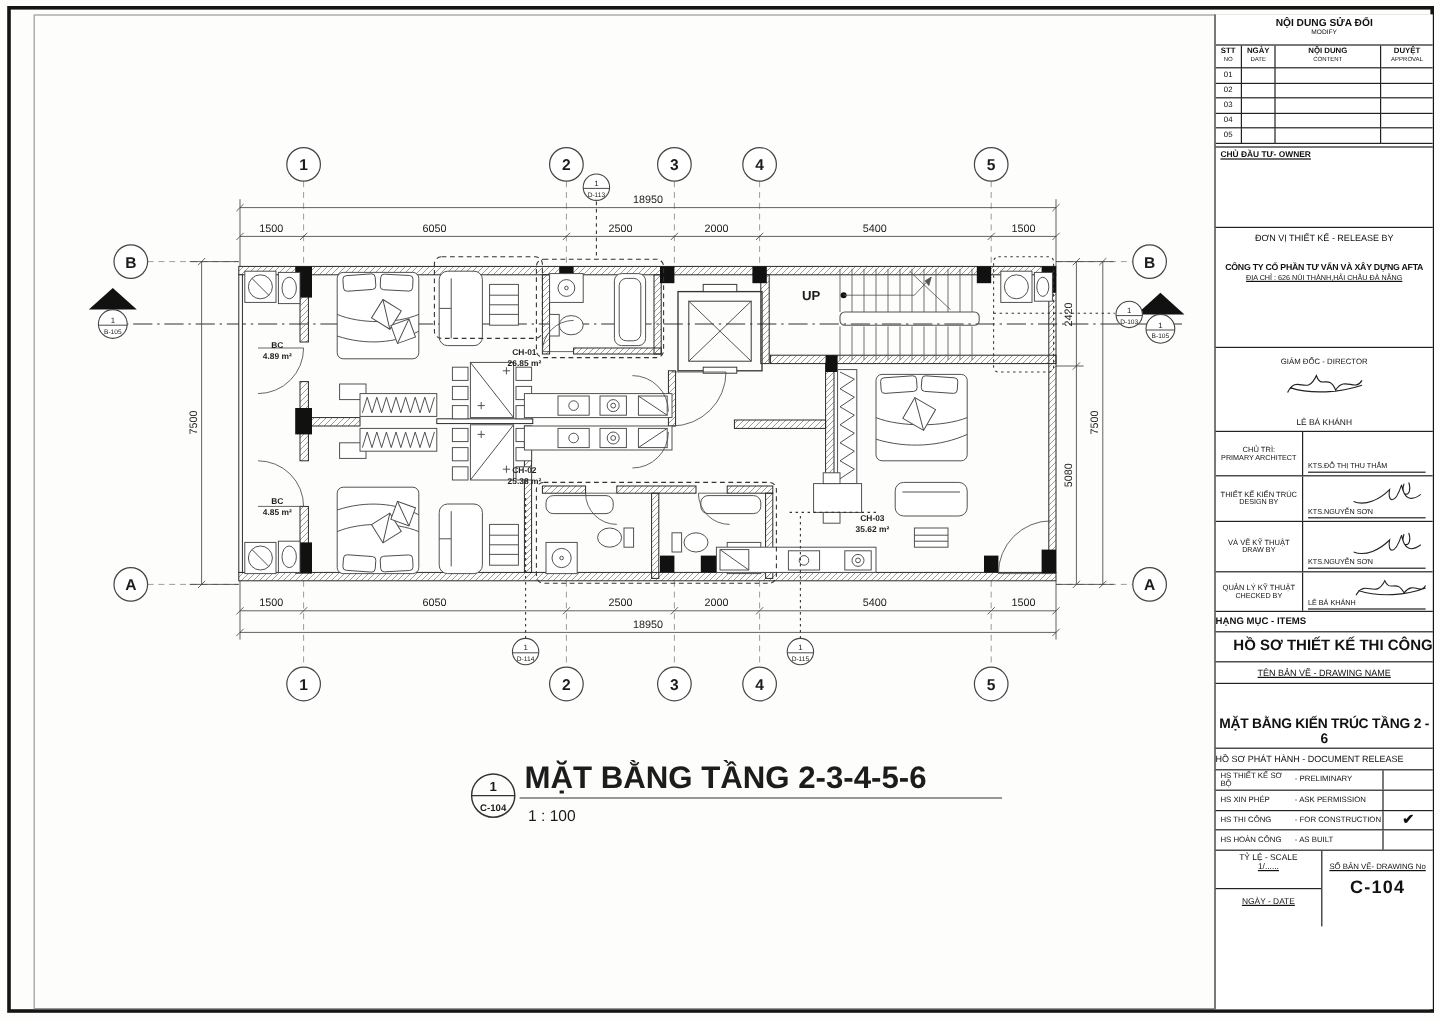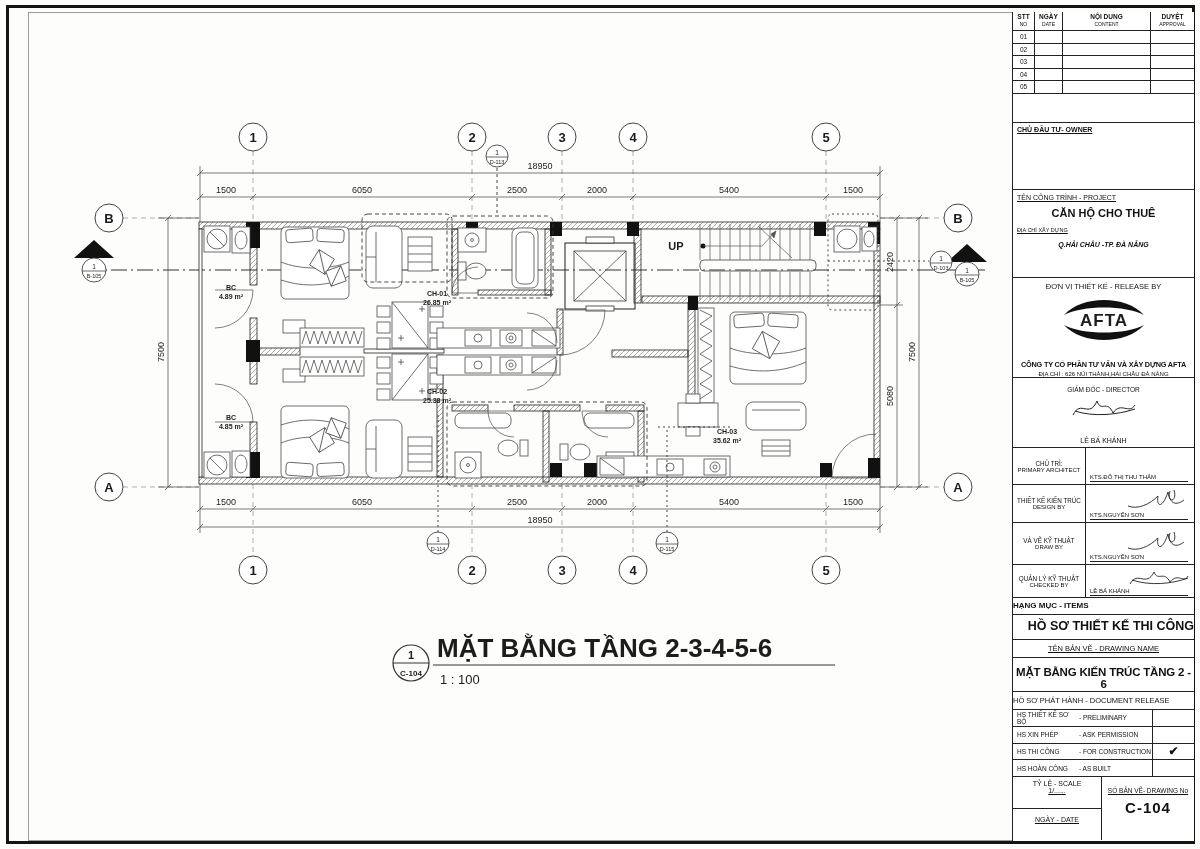--- a/index.html
+++ b/index.html
@@ -41,21 +41,21 @@
   .role{width:73px;border-right:1px solid #222;text-align:center;display:flex;flex-direction:column;justify-content:center;}
   .role .vi{font-size:6.3px;}
   .role .en{font-size:6px;}
   .ncell{flex:1;position:relative;}
   .nm{position:absolute;bottom:2px;left:4px;right:6px;font-size:6px;border-bottom:1px solid #222;padding-bottom:1px;}
   .sig-abs{position:absolute;right:4px;bottom:8px;}
   .bar{font-weight:bold;text-align:left;}
   .items-bar{font-size:8px;padding-top:3px;}
   .hs-title{font-size:12.5px;font-weight:bold;text-align:right;padding-top:4px;}
   .tbv-bar{font-size:7.5px;text-align:center;padding-top:4px;text-decoration:underline;}
-  .dwg-name{font-size:11.5px;font-weight:bold;text-align:center;padding-top:8px;letter-spacing:-0.2px;}
+  .dwg-name{font-size:11.5px;font-weight:bold;text-align:center;padding-top:8px;letter-spacing:-0.2px;margin-top:20px;}
   .rel-hdr{font-size:7.5px;text-align:left;padding-top:4px;}
   .rel-row{display:flex;border-bottom:1px solid #222;height:16.75px;font-size:6.5px;align-items:center;}
   .rel-row:last-child{border-bottom:1px solid #222;}
   .rel-vi{width:66px;padding-left:4px;}
   .rel-en{flex:1;}
   .rel-chk{width:42px;border-left:1px solid #222;align-self:stretch;display:flex;align-items:center;justify-content:center;font-size:12px;font-weight:bold;}
   .bottom-grid{display:flex;height:63px;}
   .bg-left{width:89px;border-right:1px solid #222;}
   .bg-right{flex:1;text-align:center;}
   .scale-cell{height:32px;border-bottom:1px solid #222;text-align:center;font-size:7px;padding-top:3px;}
@@ -554,20 +554,24 @@
       <text x="411" y="676" font-size="8" font-weight="bold" text-anchor="middle">C-104</text>
       <text x="437" y="657" font-size="26" font-weight="bold">MẶT BẰNG TẦNG 2-3-4-5-6</text>
       <line x1="433" y1="665" x2="835" y2="665" stroke="#333" stroke-width="1"></line>
       <text x="440" y="684" font-size="13">1 : 100</text>
     </g>
   </svg>
 
   <div class="tb">
 
     <div class="sec" style="height:111px;">
+      <div class="rev-title">
+        <div class="vi">NỘI DUNG SỬA ĐỔI</div>
+        <div class="en">MODIFY</div>
+      </div>
       <div class="rev-grid">
         <div class="c rev-hdr">
             <div class="vi">STT</div>
             <div class="en">NO</div>
           </div>
         <div class="c rev-hdr">
             <div class="vi">NGÀY</div>
             <div class="en">DATE</div>
           </div>
         <div class="c rev-hdr">
@@ -598,36 +602,23 @@
           <div class="c rev-row"></div>
           <div class="c rev-row"></div>
           <div class="c rev-row"></div>
       </div>
     </div>
 
     <div class="sec" style="height:67px;">
       <div class="owner-lbl lbl-underline">CHỦ ĐẦU TƯ- OWNER</div>
     </div>
 
-    <div class="sec" style="height:88px;">
-      <div class="proj-lbl">TÊN CÔNG TRÌNH - PROJECT</div>
-      <div class="proj-name">CĂN HỘ CHO THUÊ</div>
-      <div class="addr-lbl">ĐỊA CHỈ XÂY DỰNG</div>
-      <div class="addr-val">Q.HẢI CHÂU -TP. ĐÀ NẴNG</div>
-    </div>
 
     <div class="sec" style="height:100px;">
       <div class="des-lbl">ĐƠN VỊ THIẾT KẾ - RELEASE BY</div>
-      <div class="logo-wrap">
-        <svg width="90" height="52" viewBox="0 0 90 52">
-          <path d="M5,22 C23,2 67,2 85,22 C67,12 23,12 5,22 Z" fill="#111"></path>
-          <path d="M5,32 C23,52 67,52 85,32 C67,42 23,42 5,32 Z" fill="#111"></path>
-          <text x="45" y="33" text-anchor="middle" font-size="17" font-weight="bold" letter-spacing="1" fill="#111">AFTA</text>
-        </svg>
-      </div>
       <div class="company">CÔNG TY CỔ PHẦN TƯ VẤN VÀ XÂY DỰNG AFTA</div>
       <div class="company-addr lbl-underline">ĐỊA CHỈ : 626 NÚI THÀNH,HẢI CHÂU ĐÀ NẴNG</div>
     </div>
 
     <div class="sec" style="height:70px;">
       <div class="dir-lbl">GIÁM ĐỐC - DIRECTOR</div>
       <div class="sig">
         <svg width="70" height="26" viewBox="0 0 70 26">
           <path d="M4,20 C12,4 20,24 28,6 C32,18 38,4 44,18 C52,6 60,20 66,10 M6,16 C24,22 48,20 66,14" fill="none" stroke="#222" stroke-width="1"></path>
         </svg>

